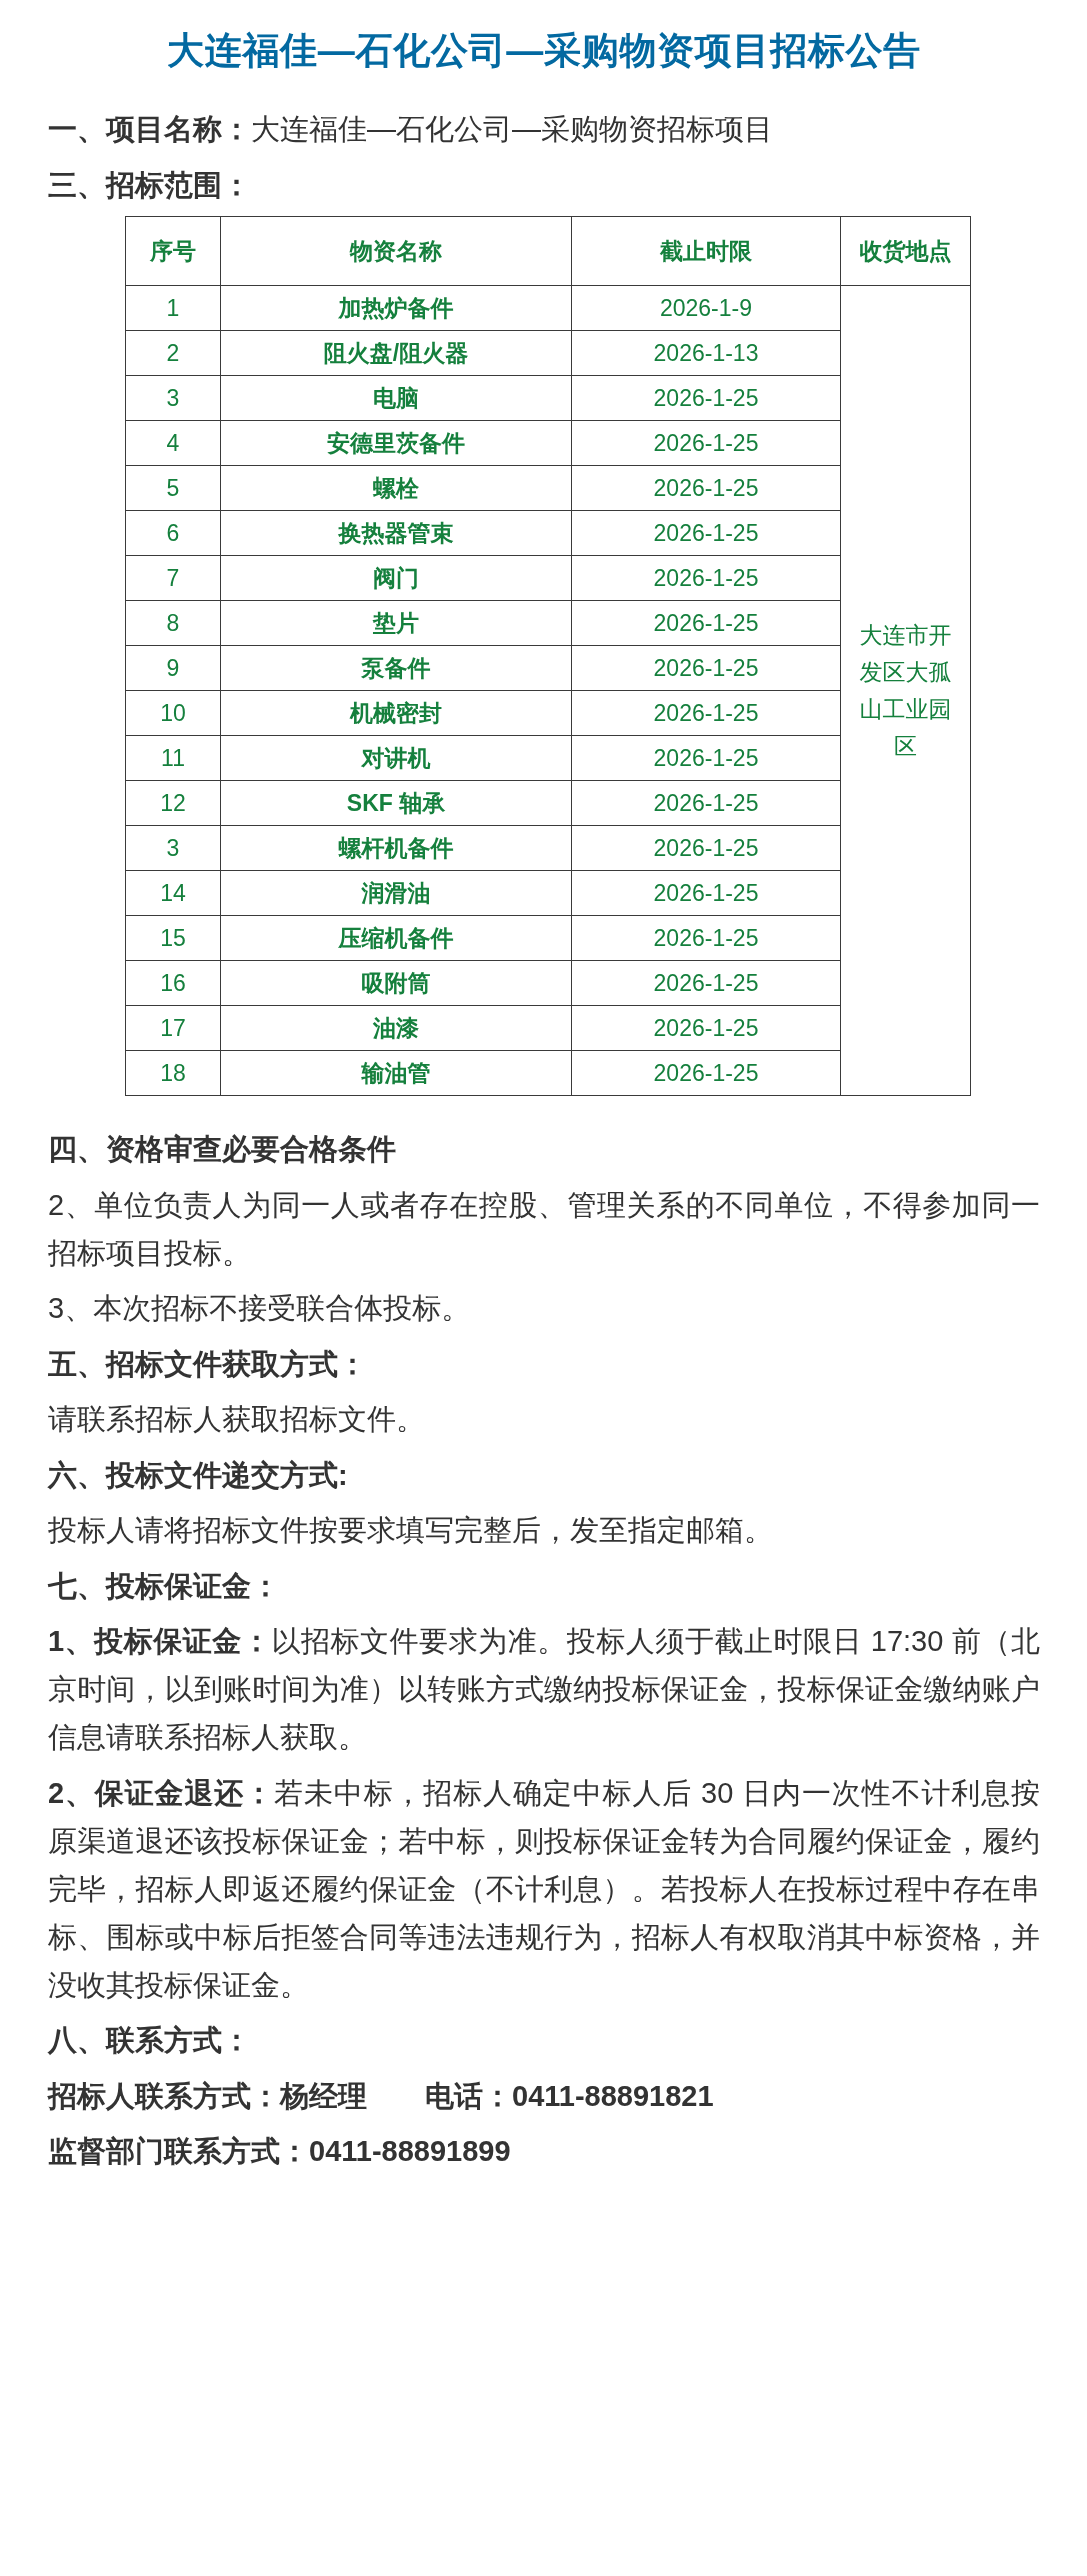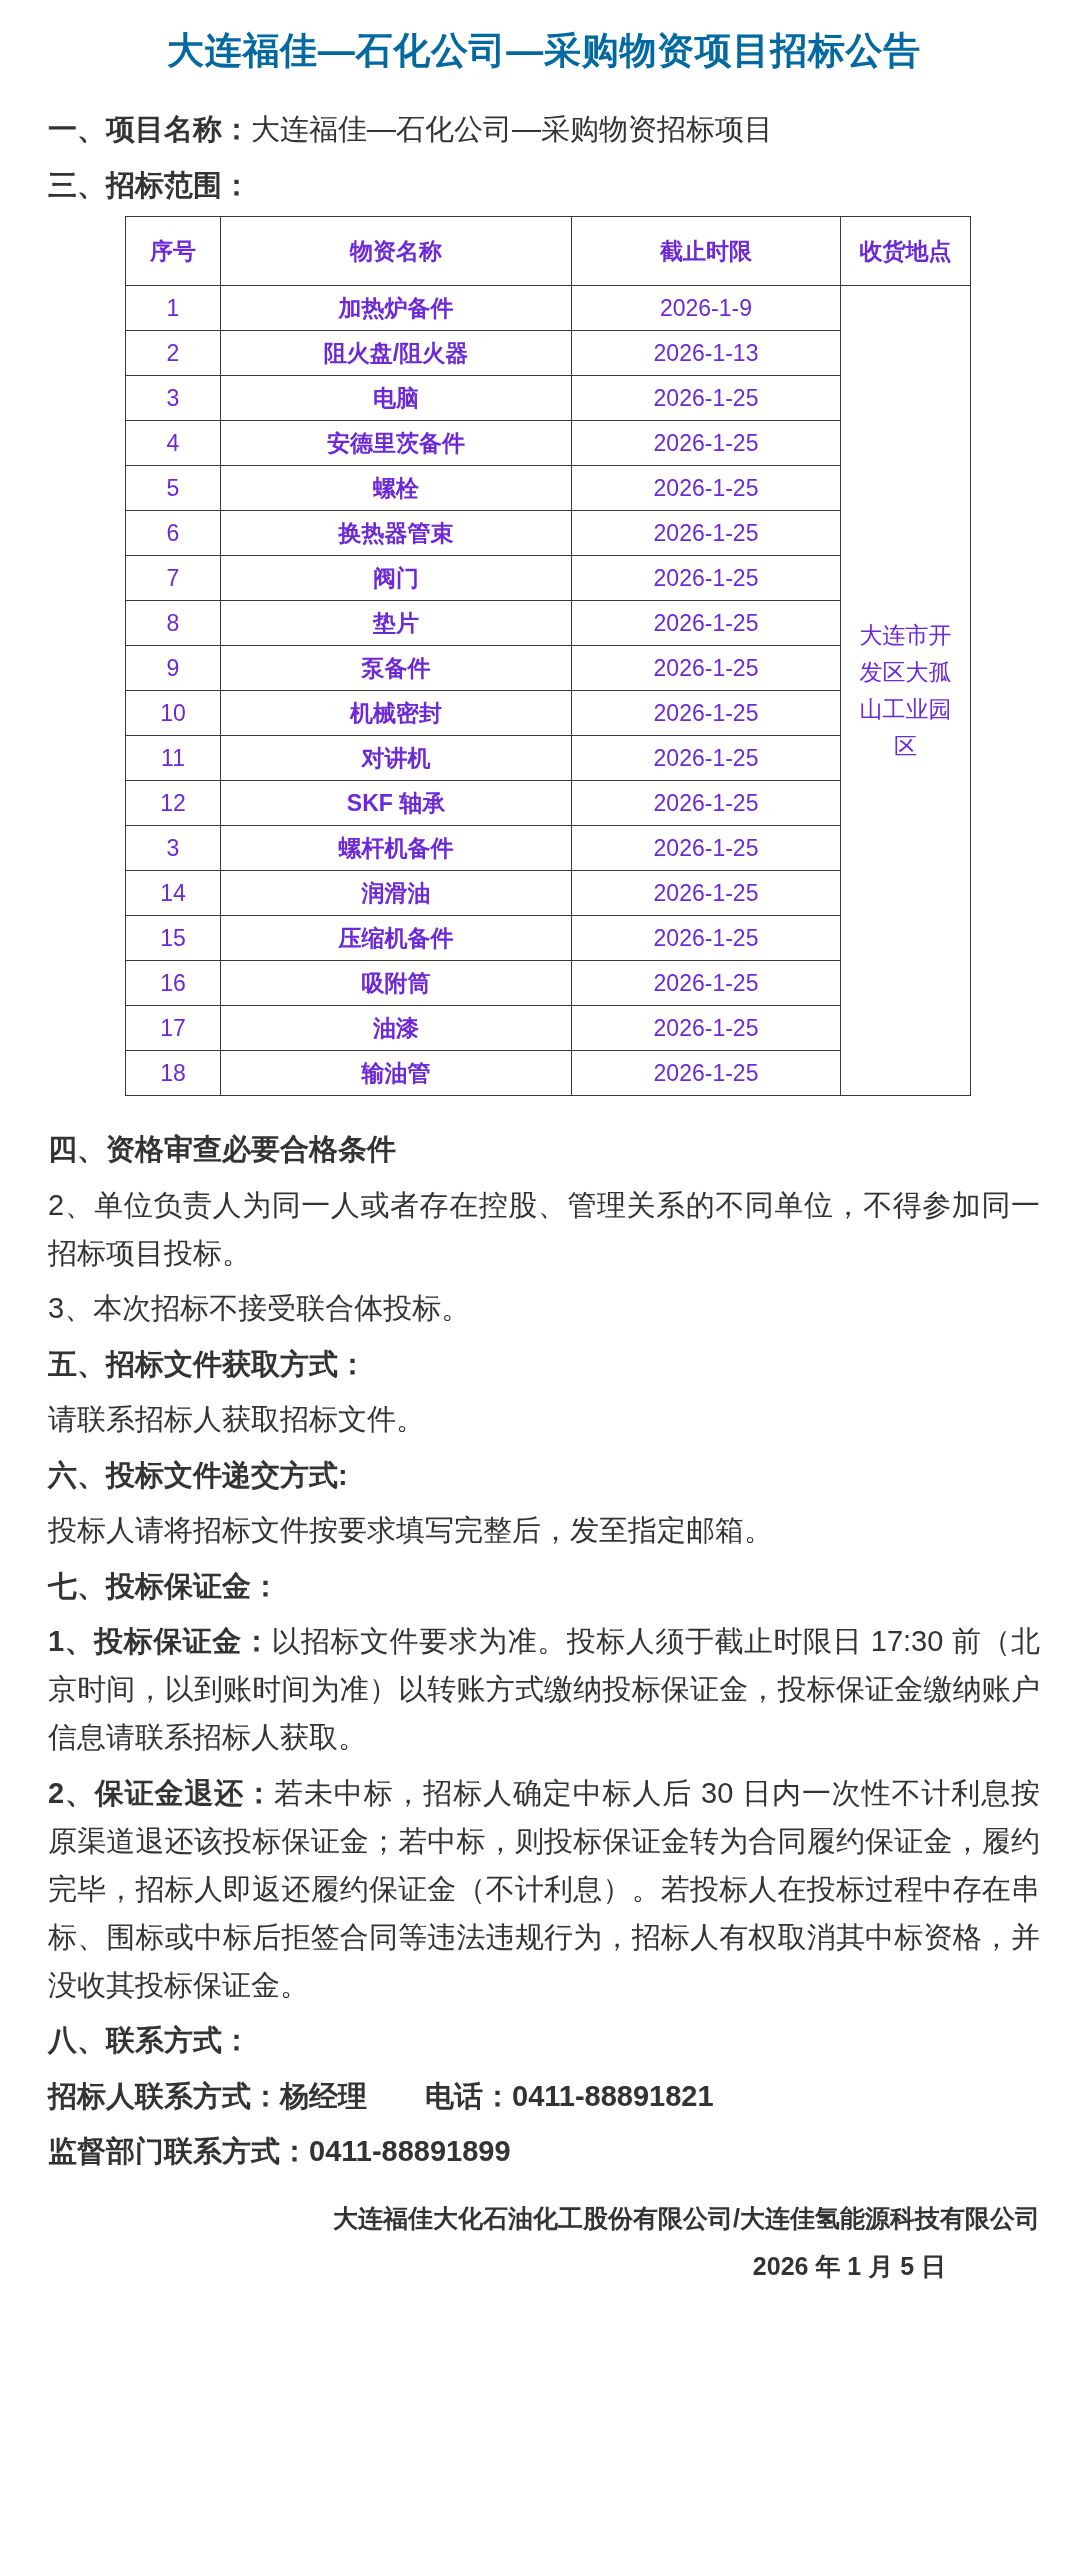--- a/index.html
+++ b/index.html
@@ -46,21 +46,21 @@
     table-layout: fixed;
     width: 845px;
     margin: 6.9px 0 29px 77px;
   }
   .scope-table th,
   .scope-table td {
     border: 1.4px solid #3a3a3a;
     text-align: center;
     vertical-align: middle;
     font-size: 23px;
-    color: #6d28d9;
+    color: #15803d;
     padding: 0 4.1px;
     box-sizing: border-box;
   }
   .scope-table th {
     height: 69px;
     font-weight: 700;
   }
   .scope-table td {
     height: 45px;
   }
@@ -221,19 +221,15 @@
   <p class="para">投标人请将招标文件按要求填写完整后，发至指定邮箱。</p>
 
   <p class="para bold-line">七、投标保证金：</p>
   <p class="para"><span class="lead">1、投标保证金：</span><span>以招标文件要求为准。投标人须于截止时限日 17:30 前（北京时间，以到账时间为准）以转账方式缴纳投标保证金，投标保证金缴纳账户信息请联系招标人获取。</span></p>
   <p class="para"><span class="lead">2、保证金退还：</span><span>若未中标，招标人确定中标人后 30 日内一次性不计利息按原渠道退还该投标保证金；若中标，则投标保证金转为合同履约保证金，履约完毕，招标人即返还履约保证金（不计利息）。若投标人在投标过程中存在串标、围标或中标后拒签合同等违法违规行为，招标人有权取消其中标资格，并没收其投标保证金。</span></p>
 
   <p class="para bold-line">八、联系方式：</p>
   <p class="para bold-line">招标人联系方式：杨经理　　电话：0411-88891821</p>
   <p class="para bold-line">监督部门联系方式：0411-88891899</p>
 
-  <div class="footer">
-    <div class="company">大连福佳大化石油化工股份有限公司/大连佳氢能源科技有限公司</div>
-    <div class="date">2026 年 1 月 5 日</div>
-  </div>
 
 </div>
 
 
 </body></html>

